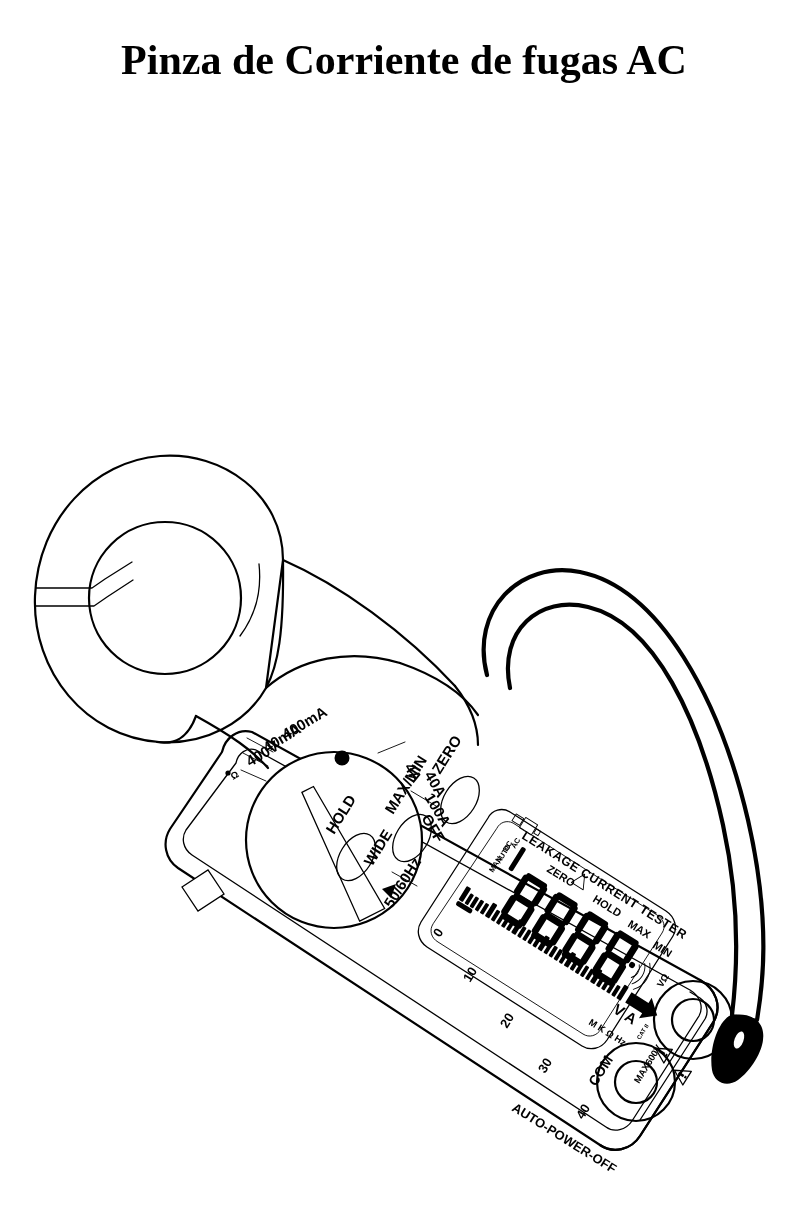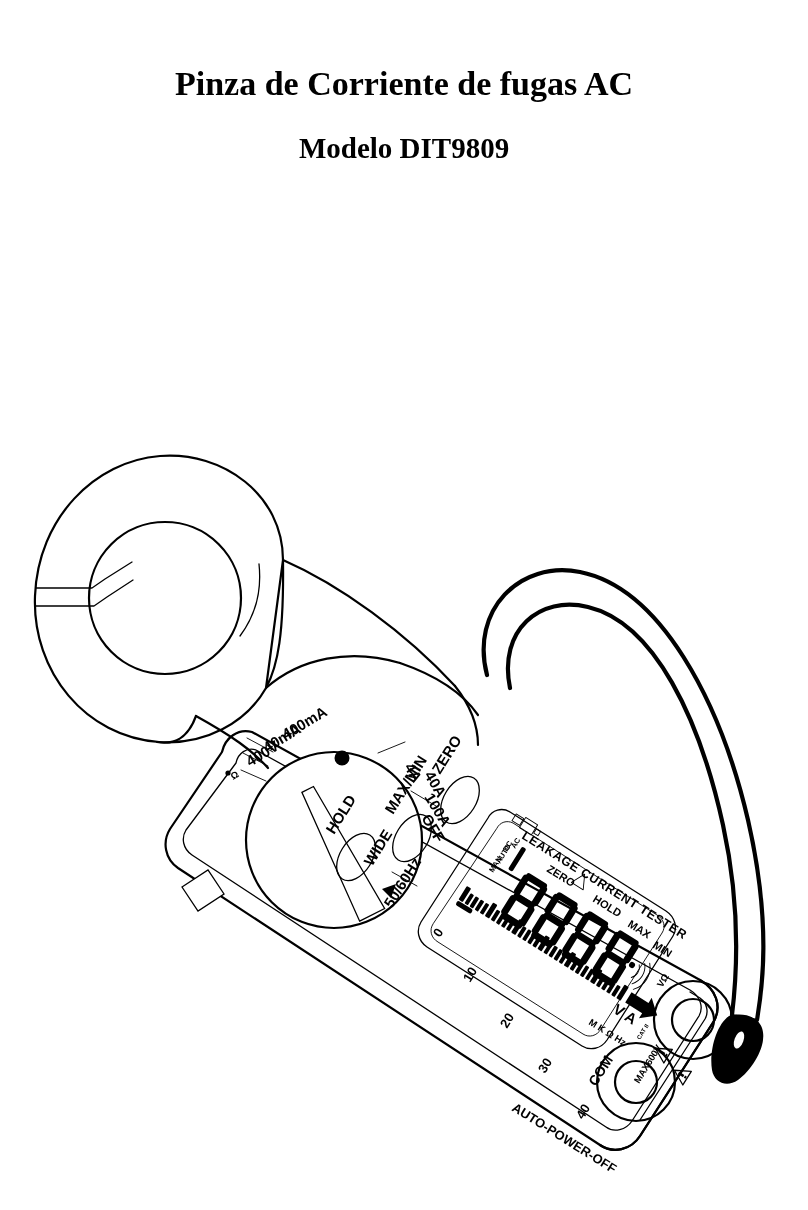--- a/index.html
+++ b/index.html
@@ -20,23 +20,23 @@
   .cover-titles {
     position: absolute;
     left: 0;
     top: 0;
     width: 808px;
     text-align: center;
   }
   .title-main {
     font-family: "Liberation Serif", serif;
     font-weight: bold;
-    font-size: 34px;
+    font-size: 42px;
     line-height: 1.05;
-    margin-top: 66px;
+    margin-top: 38px;
     letter-spacing: 0px;
     white-space: nowrap;
   }
   .title-model {
     font-family: "Liberation Serif", serif;
     font-weight: bold;
     font-size: 29px;
     line-height: 1.05;
     margin-top: 31px;
     white-space: nowrap;
@@ -85,21 +85,20 @@
   .lbl-unit { font-size: 15px; font-weight: bold; }
   .lbl-scale{ font-size: 13px; font-weight: bold; }
   .lbl-brand{ font-size: 12.5px; font-weight: bold; letter-spacing: 0.6px; }
   .lbl-jack { font-size: 14px; font-weight: bold; }
 </style>
 </head>
 <body>
 
 <div class="cover-titles">
   <div class="title-main">Pinza de Corriente de fugas AC</div>
-  <div class="title-model">Modelo DIT9809</div>
 </div>
 
 <div class="illustration">
 <svg viewBox="0 0 808 790" xmlns="http://www.w3.org/2000/svg">
 
   <g>
     <path class="ln-thick" d="M487 255 C 470 190, 520 140, 580 152 C 660 168, 720 280, 748 400 C 772 505, 762 570, 757 600"></path>
     <path class="ln-thick" d="M510 268 C 498 210, 540 175, 588 187 C 655 203, 700 300, 723 405 C 742 492, 736 562, 732 595"></path>
     <path class="ln" d="M757 600 L 732 595"></path>
 

